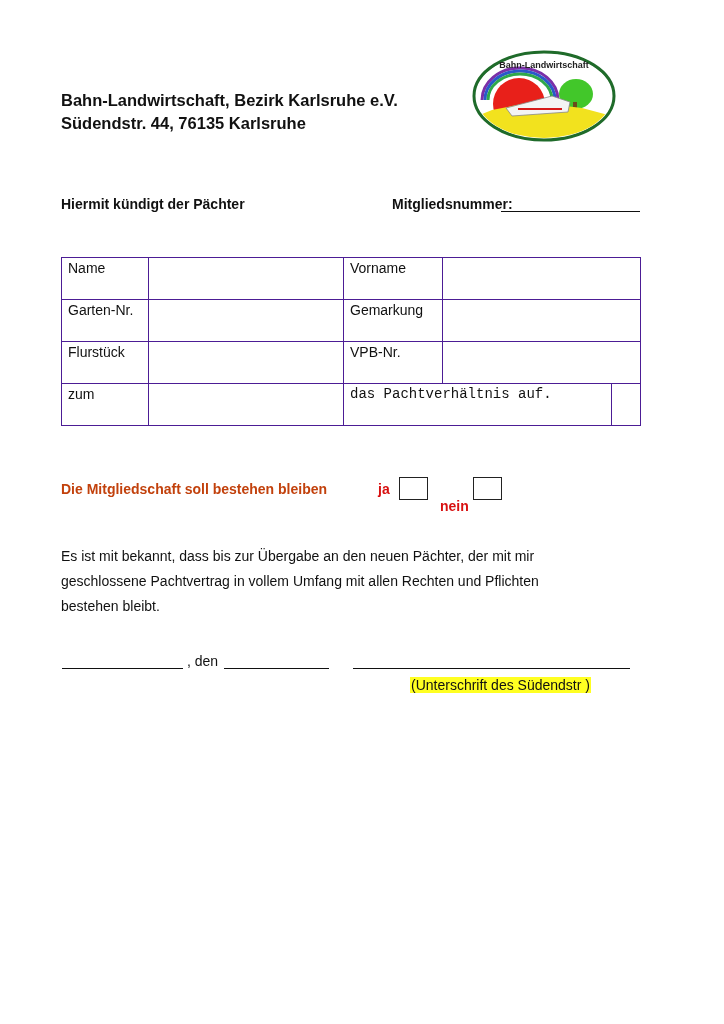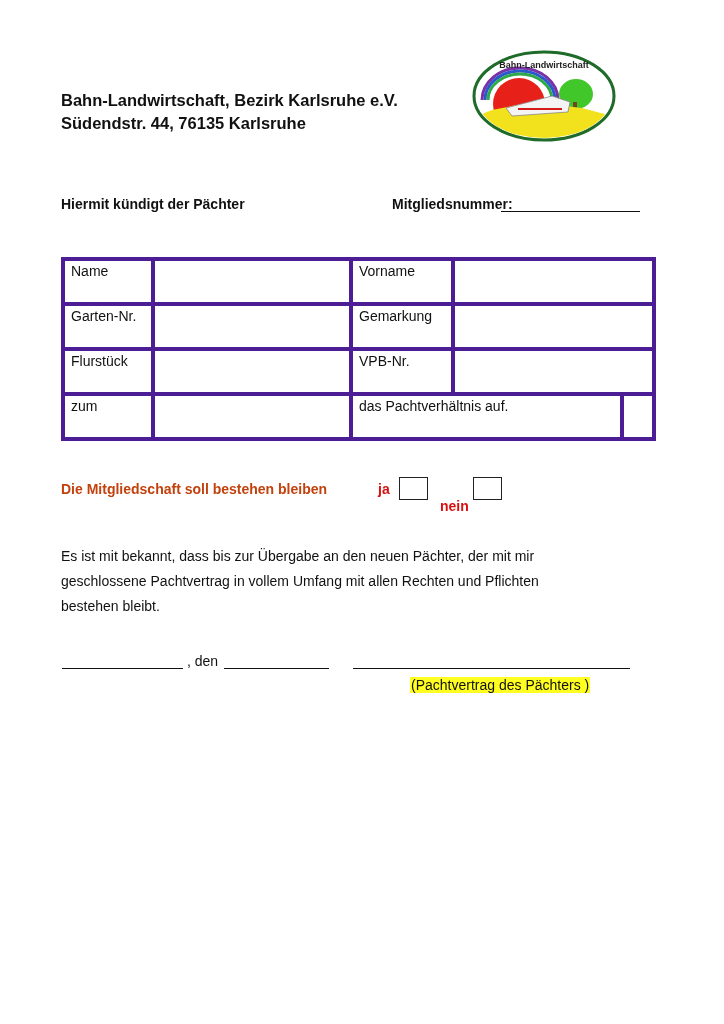--- a/index.html
+++ b/index.html
@@ -5,24 +5,24 @@
     html, body { margin: 0; padding: 0; background: #ffffff; }
     body { width: 724px; height: 1024px; position: relative; overflow: hidden;
            font-family: "Liberation Sans", sans-serif; color: #111; }
     .abs { position: absolute; }
     .org { left: 61px; top: 89px; font-size: 16.5px; font-weight: bold; line-height: 23px; }
     .logo { left: 472px; top: 50px; width: 144px; height: 92px; }
     .intro { left: 61px; top: 196px; font-size: 14px; font-weight: bold; text-align: right; }
     .member { left: 375px; top: 196px; font-size: 14px; font-weight: bold; margin-left: 17px; }
     .member-line { left: 501px; top: 211px; width: 139px; border-bottom: 1px solid #111; }
     table.form { position: absolute; left: 61px; top: 257px; border-collapse: collapse; }
-    table.form td { border: 4px solid #4c1d95; height: 37px; vertical-align: top;
+    table.form td { border: 1px solid #4c1d95; height: 37px; vertical-align: top;
                     padding: 2px 6px; font-size: 14px; }
     .c1 { width: 74px; } .c2 { width: 182px; } .c3 { width: 86px; margin-left: 24px; } .c4 { width: 185px; }
-    .c4a { width: 156px; } .c4b { width: 16px; }
+    .c4a { width: 156px; font-family: Liberation Mono, monospace; } .c4b { width: 16px; }
     .keep { left: 61px; top: 481px; font-size: 14px; font-weight: bold; color: #c2410c; }
     .ja { left: 378px; top: 481px; font-size: 14px; font-weight: bold; color: #d81010; }
     .nein { left: 440px; top: 498px; font-size: 14px; font-weight: bold; color: #d81010; }
     .box { width: 27px; height: 21px; border: 1px solid #222; }
     .box-ja { left: 399px; top: 477px; }
     .box-nein { left: 473px; top: 477px; }
     .para { left: 61px; top: 544px; width: 520px; font-size: 14px; line-height: 25px; }
     .line { border-bottom: 1px solid #111; }
     .l1 { left: 62px; top: 668px; width: 121px; }
     .den { left: 187px; top: 653px; font-size: 14px; }
@@ -98,13 +98,13 @@
 <div class="abs box box-ja"></div>
 <div class="abs nein">nein</div>
 <div class="abs box box-nein"></div>
 
 <div class="abs para">Es ist mit bekannt, dass bis zur Übergabe an den neuen Pächter, der mit mir geschlossene Pachtvertrag in vollem Umfang mit allen Rechten und Pflichten bestehen bleibt.</div>
 
 <div class="abs line l1"></div>
 <div class="abs den">, den</div>
 <div class="abs line l2"></div>
 <div class="abs line l3"></div>
-<div class="abs sig">(Pachtvertrag des Pächters )</div>
+<div class="abs sig">(Unterschrift des Südendstr )</div>
 
 </body></html>

